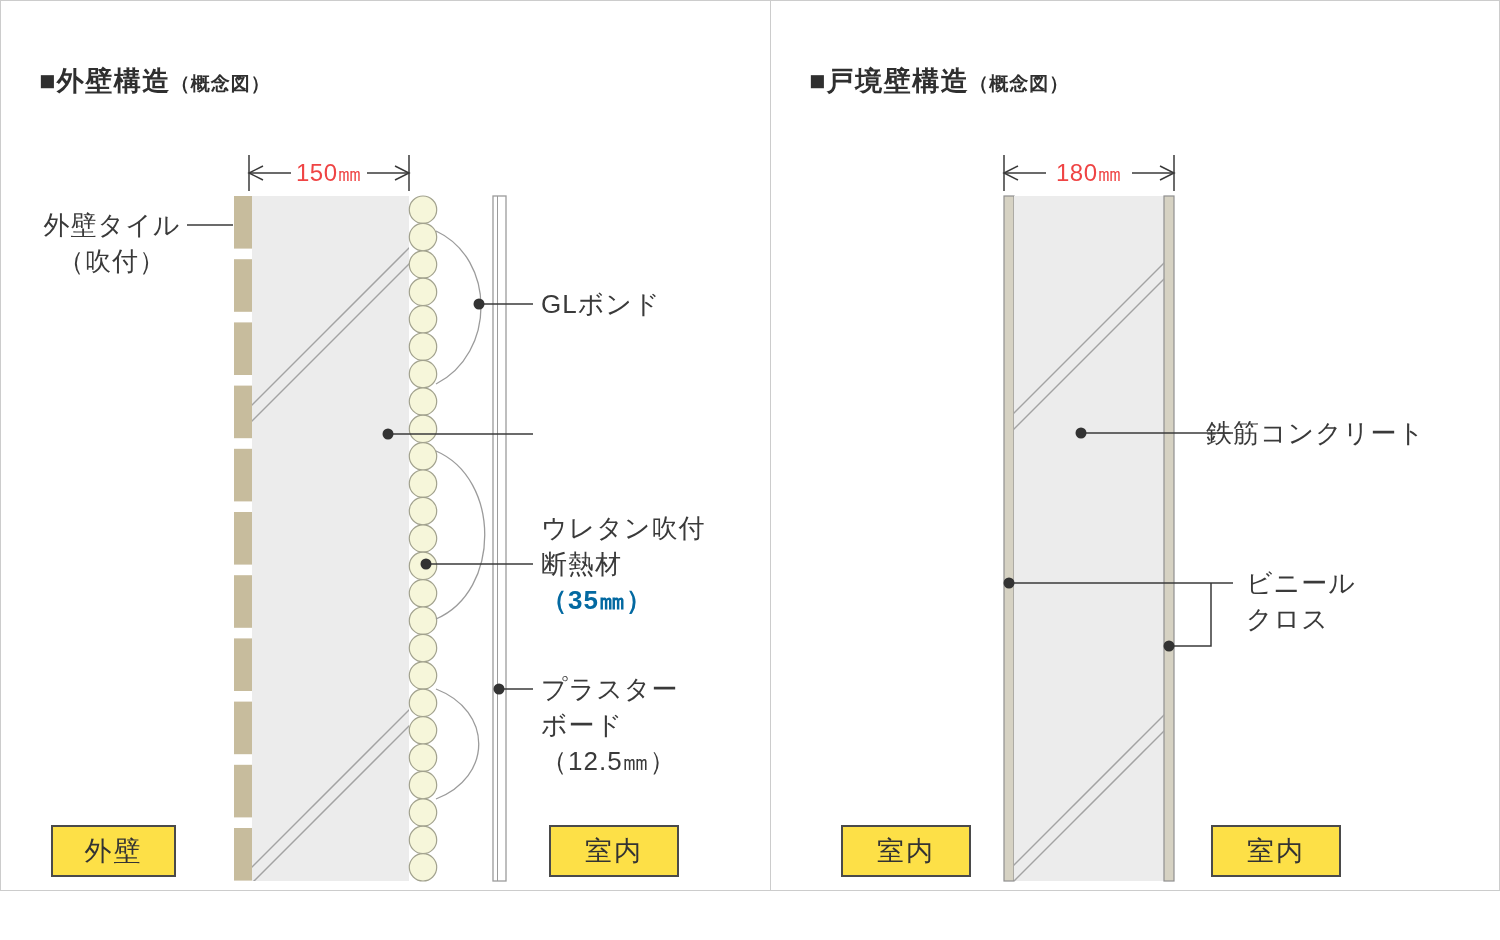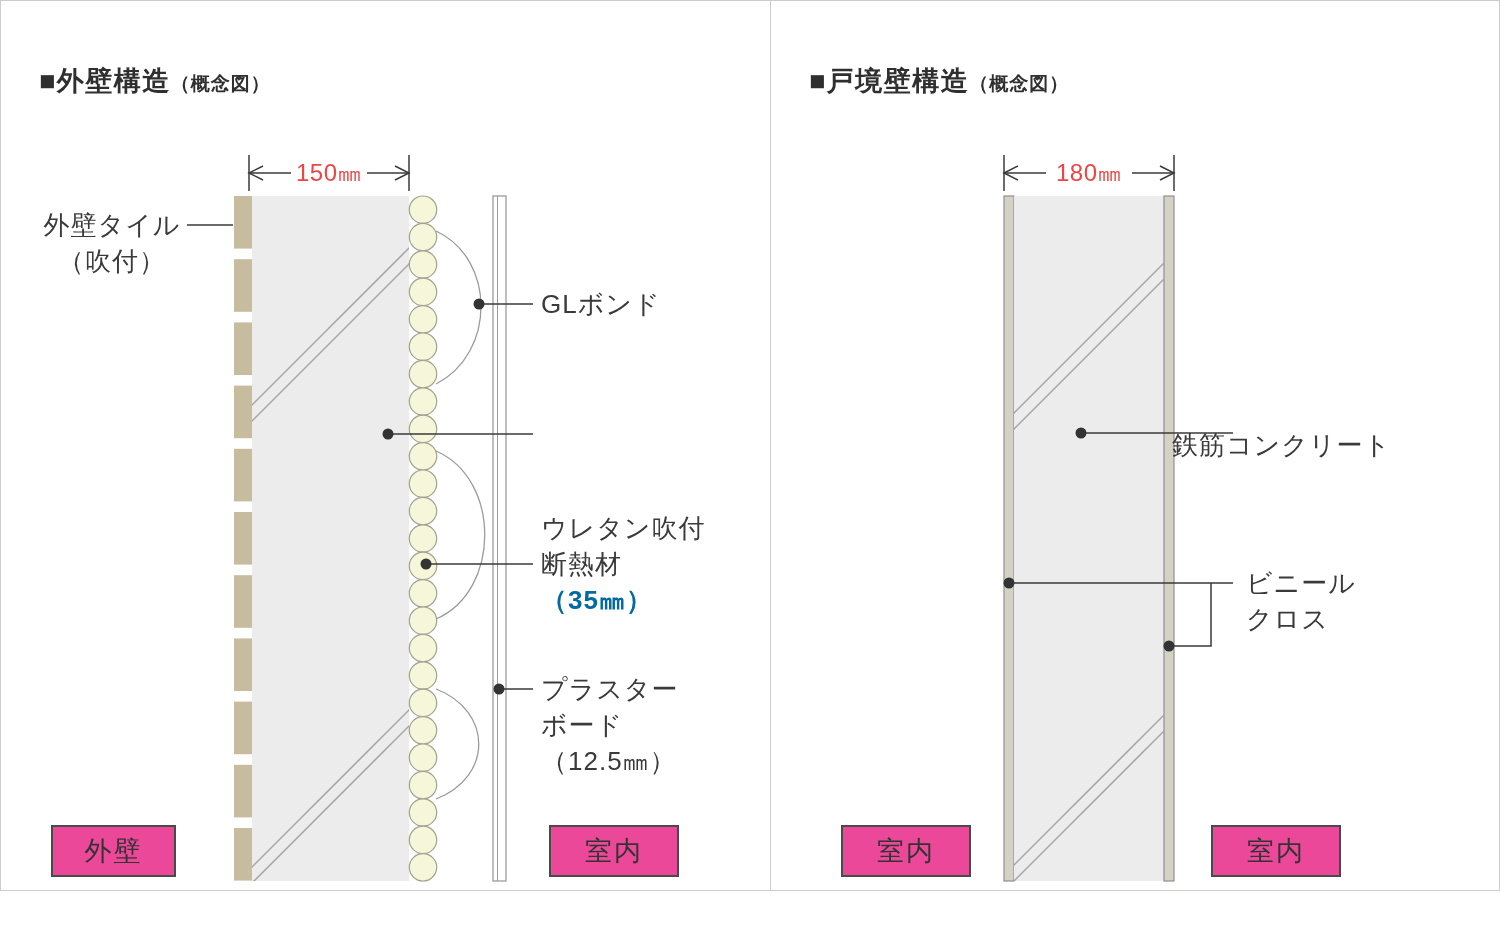--- a/index.html
+++ b/index.html
@@ -39,21 +39,21 @@
   .dim-label {
     position:absolute;
     font-size:24px; line-height:28px;
     text-align:center; color:#ef4444;
     letter-spacing:0.5px;
   }
 
   .wall-box {
     position:absolute; height:52px;
     border:2px solid #4a4a4a;
-    background:#ec4899;
+    background:#fde047;
     text-align:center;
     font-size:27px; line-height:48px;
     color:#333333; letter-spacing:2px;
   }
 </style>
 </head>
 <body>
 
 <div class="stage">
 
@@ -216,21 +216,21 @@
   <div class="wall-box" style="left:50px; top:824px; width:125px;">外壁</div>
   <div class="wall-box" style="left:548px; top:824px; width:130px;">室内</div>
 
   <div class="title" style="left:808px; top:24px;">
     <span class="title-main">■戸境壁構造</span>
     <span class="title-note">（概念図）</span>
   </div>
 
   <div class="dim-label" style="left:1043px; top:158px; width:90px;">180㎜</div>
 
-  <div class="label" style="left:1171px; top:414px;margin-top:12px;">鉄筋コンクリート</div>
+  <div class="label" style="left:1205px; top:414px;">鉄筋コンクリート</div>
 
   <div class="label" style="left:1245px; top:564px;">
     <div>ビニール</div>
     <div>クロス</div>
   </div>
 
   <div class="wall-box" style="left:840px; top:824px; width:130px;">室内</div>
   <div class="wall-box" style="left:1210px; top:824px; width:130px;">室内</div>
 
 </div>

